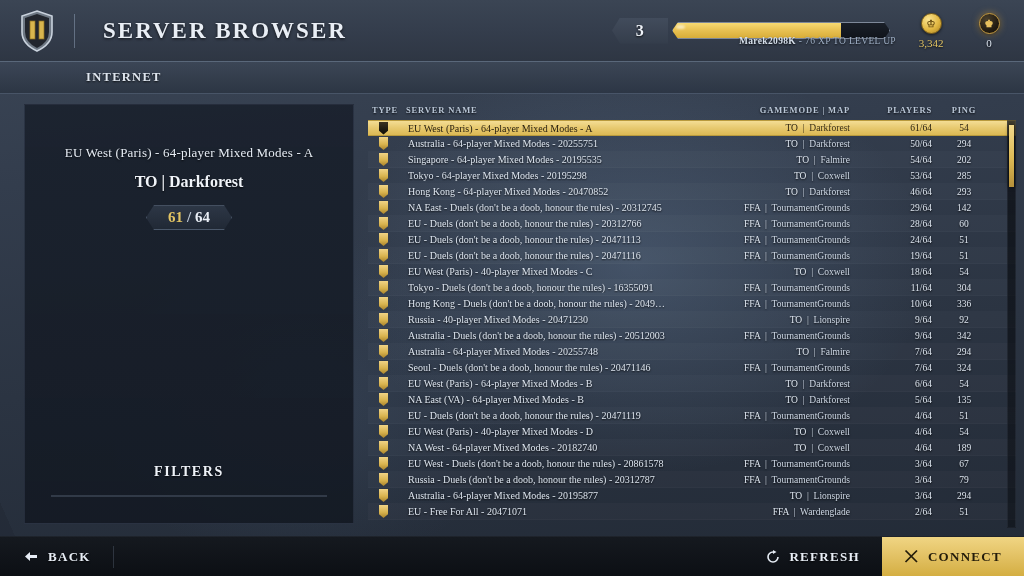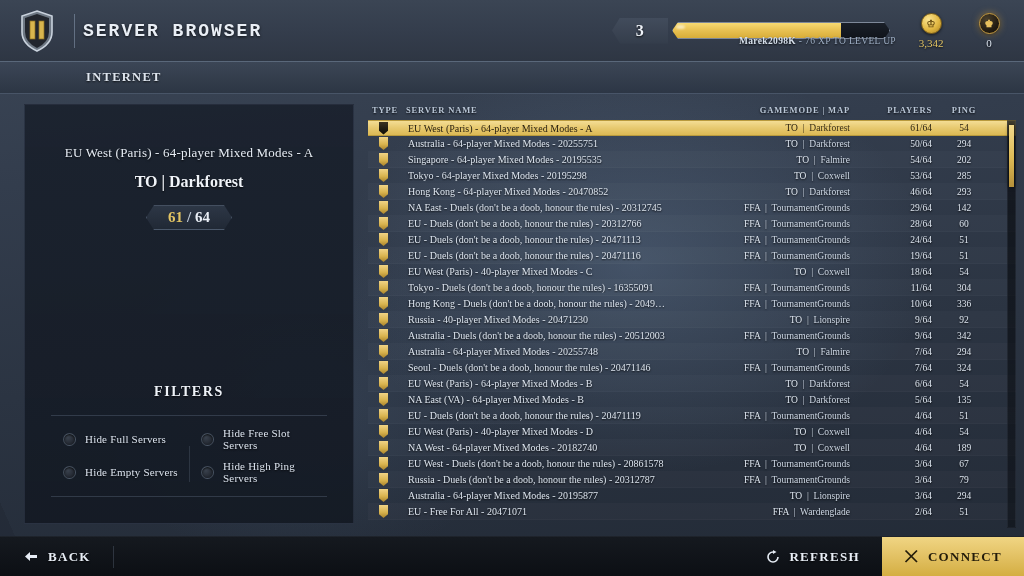--- a/index.html
+++ b/index.html
@@ -31,22 +31,22 @@
     position:absolute; top:0; left:0; right:0; height:62px;
     background:linear-gradient(180deg,#3b4554 0%,#343d4c 52%,#2e3643 100%);
     border-bottom:1px solid rgba(150,170,195,0.35);
     display:flex; align-items:center; z-index:6;
   }
   .logo-wrap{ width:74px; display:flex; justify-content:center; align-items:center; }
   .shield{ position:relative; width:34px; height:42px; }
   .shield svg{ display:block; }
   .logo-sep{ width:1px; height:34px; background:rgba(170,190,215,0.40); }
   .app-title{
-    margin-left:8px; font-size:18px; letter-spacing:2.0px; font-weight:700;
-    color:#e9eef5; text-shadow:0 1px 3px rgba(0,0,0,.75);font-family:Liberation Mono, monospace;
+    margin-left:28px; font-size:23px; letter-spacing:2.0px; font-weight:700;
+    color:#e9eef5; text-shadow:0 1px 3px rgba(0,0,0,.75);
   }
 
   
   .player-strip{ margin-left:auto; display:flex; align-items:center; padding-right:14px; gap:0; }
   .lvl-badge{
     position:relative; min-width:56px; height:26px; display:flex; align-items:center; justify-content:center;
     color:#eef2f8; font-size:16px; font-weight:700; letter-spacing:.5px;
     background:linear-gradient(180deg,#424c5c,#343d4b);
     clip-path:polygon(8px 0,100% 0,100% 100%,8px 100%,0 50%);
     text-shadow:0 1px 2px rgba(0,0,0,.8);
@@ -272,39 +272,20 @@
     <div class="detail-count">
       <span class="cur-n">61</span>
       <span class="sl">/</span>
       <span class="max-n">64</span>
     </div>
   </div>
 
   <div class="filters">
     <div class="filters-title">FILTERS</div>
     <div class="filters-rule"></div>
-    <div class="filters-grid" style="position:relative;">
-      <div class="filters-grid-sep"></div>
-      <div class="fitem">
-        <div class="fbox"></div>
-        <div class="flabel">Hide Full Servers</div>
-      </div>
-      <div class="fitem">
-        <div class="fbox"></div>
-        <div class="flabel">Hide Free Slot Servers</div>
-      </div>
-      <div class="fitem">
-        <div class="fbox"></div>
-        <div class="flabel">Hide Empty Servers</div>
-      </div>
-      <div class="fitem">
-        <div class="fbox"></div>
-        <div class="flabel">Hide High Ping Servers</div>
-      </div>
-    </div>
     <div class="filters-rule"></div>
   </div>
 </div>
 
 <div class="table-wrap">
   <div class="thead">
     <div class="c-type">TYPE</div>
     <div class="c-name">SERVER NAME</div>
     <div class="c-mode">GAMEMODE | MAP</div>
     <div class="c-players">PLAYERS</div>

